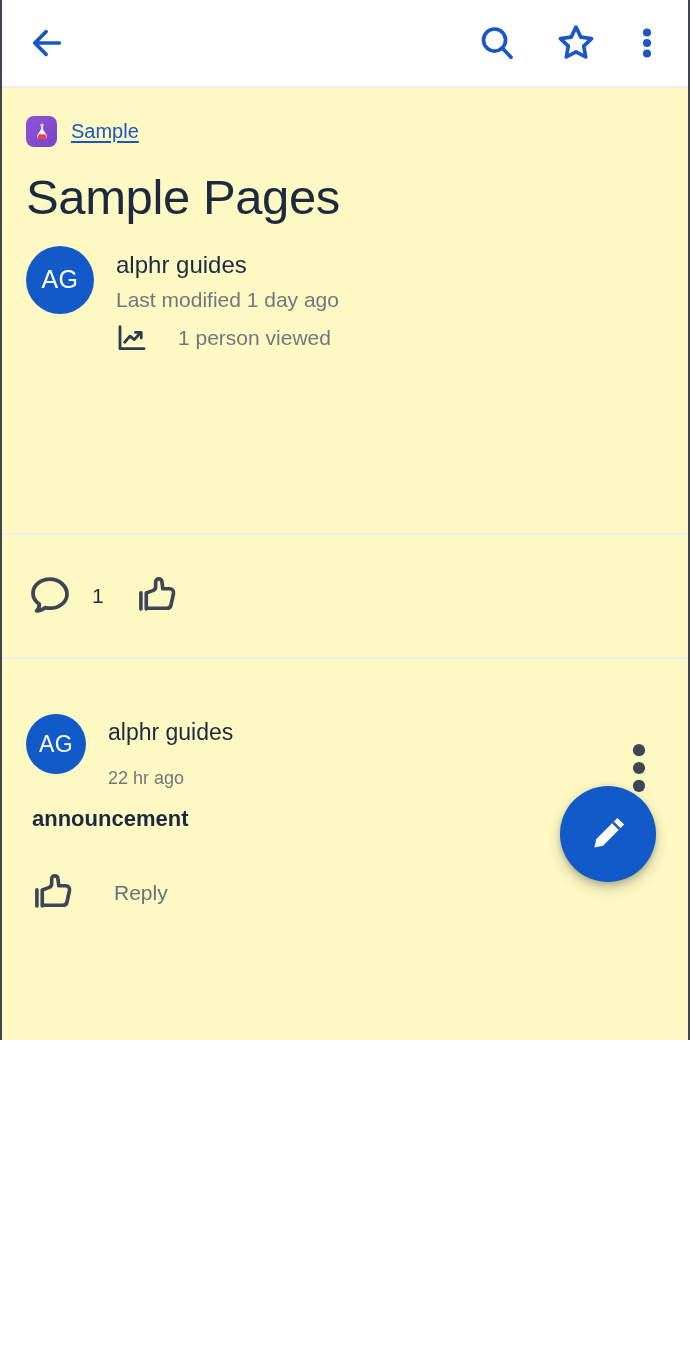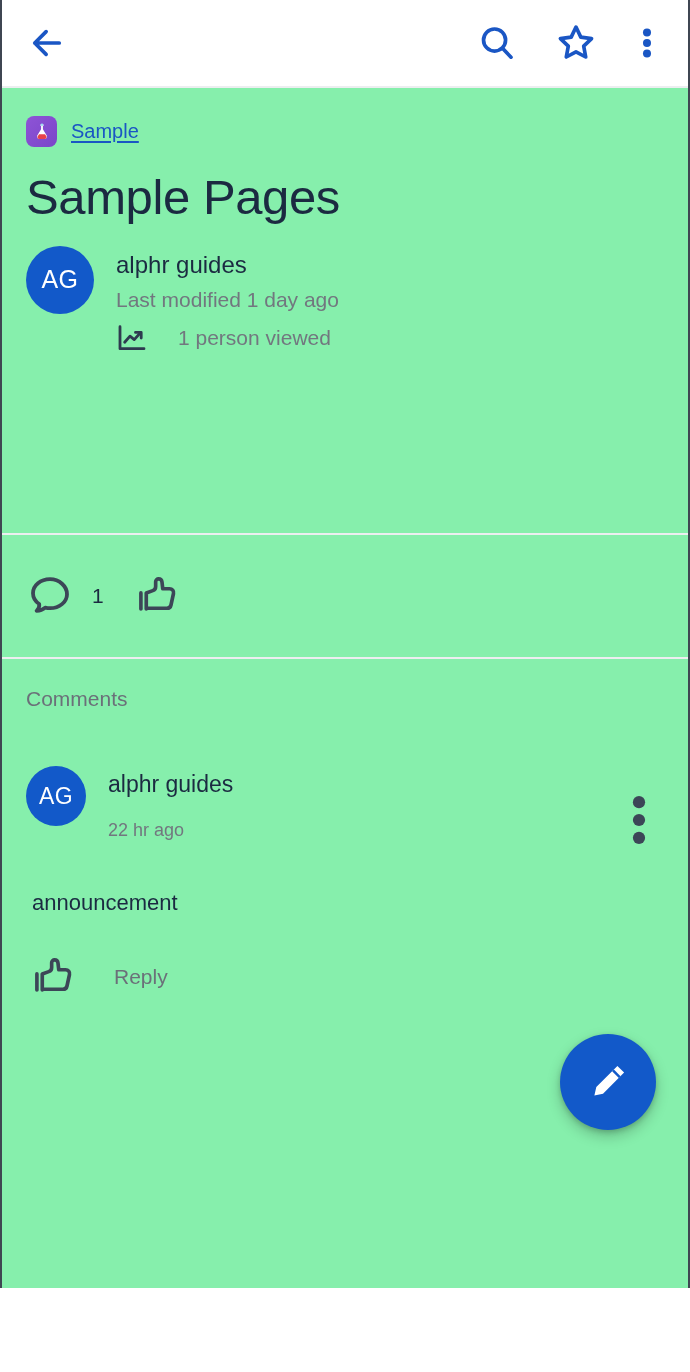--- a/index.html
+++ b/index.html
@@ -8,22 +8,22 @@
     width: 690px;
     height: 1372px;
     background: #ffffff;
     font-family: "Liberation Sans", sans-serif;
     -webkit-font-smoothing: antialiased;
   }
 
   #app {
     position: relative;
     width: 690px;
-    height: 1288px;
-    background: #86efac;
+    height: 1040px;
+    background: #fef9c3;
     border-left: 2px solid #3f4652;
     border-right: 2px solid #3f4652;
     overflow: hidden;
   }
 
   
   .appbar {
     position: relative;
     height: 88px;
     border-bottom: 2px solid #eceef0;
@@ -207,22 +207,23 @@
   }
   .comment-menu {
     position: absolute;
     right: 14px;
     top: 26px;
     cursor: pointer;
   }
   .comment-body {
     font-size: 22px;
     color: #1b2a41;
-    margin-top: 49px;
+    margin-top: 17px;
     padding-left: 6px;
+    font-weight: bold;
   }
   .comment-actions {
     display: flex;
     align-items: center;
     gap: 22px;
     margin-top: 38px;
     padding-left: 4px;
   }
   .comment-reply {
     font-size: 21px;
@@ -365,21 +366,20 @@
       <svg width="46" height="46" viewBox="0 0 24 24" fill="none">
         <path d="M3.6 10.4v8.4" stroke="#3c4657" stroke-width="1.9" stroke-linecap="round"></path>
         <path d="M6.4 18.8V10.4l3.4-1.2c.9-.3 1.5-1.2 1.5-2.2V4.6c0-.8.7-1.5 1.5-1.5.9 0 1.7.7 1.8 1.6l.4 3.5h3.6c1.3 0 2.3 1.2 2 2.5l-1.3 6c-.2 1-1.1 1.7-2.1 1.7H6.4z" stroke="#3c4657" stroke-width="1.9" stroke-linejoin="round"></path>
       </svg>
     </div>
   </div>
 
   <div class="divider"></div>
 
   <div class="comments-section">
-    <div class="comments-heading">Comments</div>
 
     <div class="comment">
       <div class="comment-head">
         <div class="comment-avatar">AG</div>
         <div class="comment-meta">
           <div class="comment-author">alphr guides</div>
           <div class="comment-time">22 hr ago</div>
         </div>
         <div class="comment-menu">
           <svg width="22" height="56" viewBox="0 0 8 22">

